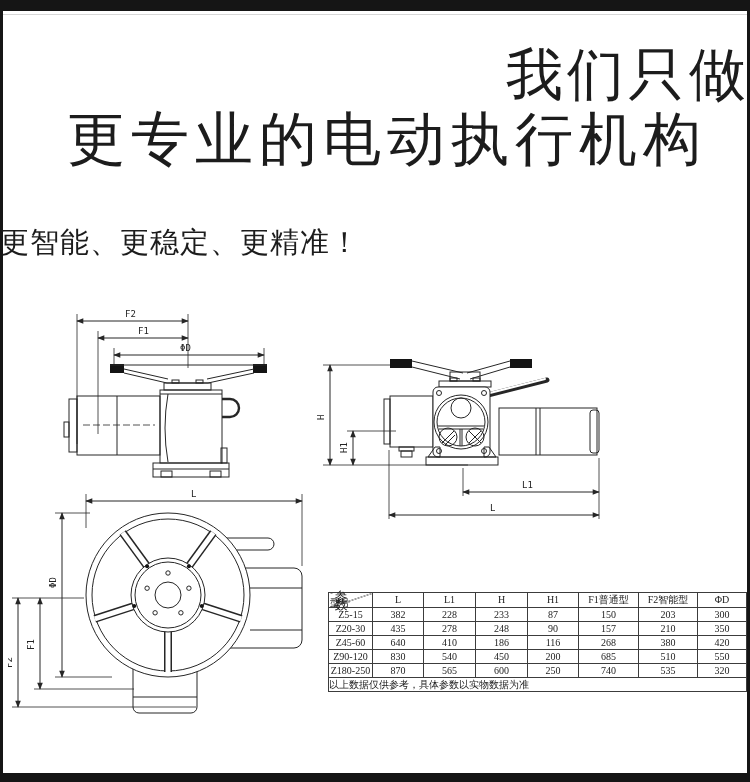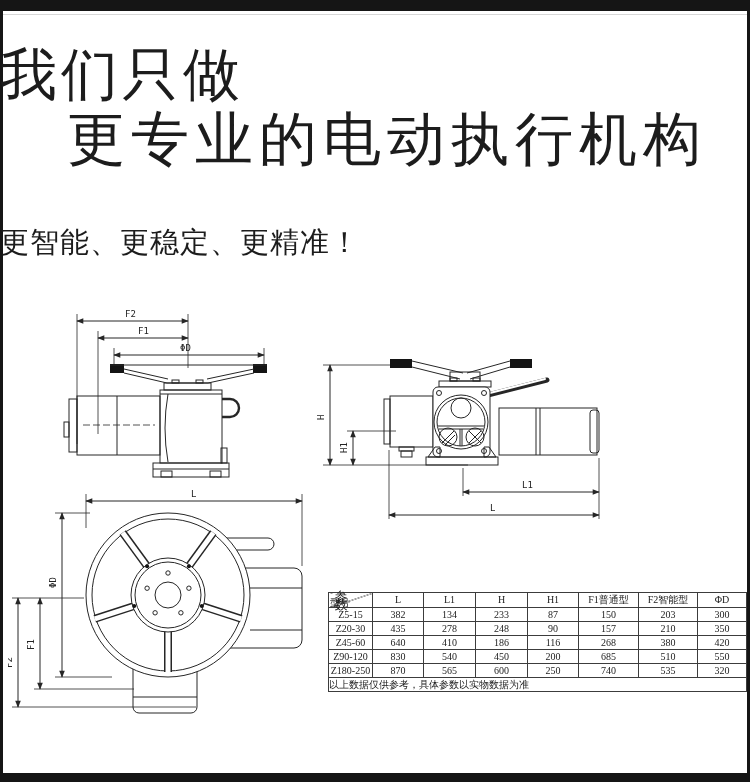--- a/index.html
+++ b/index.html
@@ -7,21 +7,21 @@
         font-family:"Liberation Serif",serif;color:#1c1c1c;}
   
   .band{position:absolute;background:#151515;}
   .band-top{left:0;top:0;width:750px;height:11px;}
   .band-bottom{left:0;bottom:0;width:750px;height:9px;}
   .band-left{left:0;top:0;width:3px;height:782px;}
   .band-right{right:0;top:0;width:3px;height:782px;}
   .topline{position:absolute;left:3px;right:3px;top:14px;height:1px;background:#d7d7d7;}
 
   
-  .hero-1{position:absolute;top:44px;left:0;width:100%;text-align:left;
+  .hero-1{position:absolute;top:44px;left:0;width:100%;text-align:right;
           font-size:57px;line-height:62px;letter-spacing:4px;font-weight:500;}
   .hero-2{position:absolute;top:108px;left:12px;width:100%;text-align:center;
           font-size:58px;line-height:64px;letter-spacing:6px;font-weight:500;}
   .hero-sub{position:absolute;top:224px;left:0;width:100%;
           font-size:29px;line-height:36px;letter-spacing:1px;font-weight:500;}
 
   
   .tech{position:absolute;}
   .svg-side{left:55px;top:298px;}
   .svg-front{left:300px;top:340px;}
@@ -283,21 +283,21 @@
       <td>L1</td>
       <td>H</td>
       <td>H1</td>
       <td>F1普通型</td>
       <td>F2智能型</td>
       <td>ΦD</td>
     </tr>
     <tr>
       <td>Z5-15</td>
       <td>382</td>
-      <td>134</td>
+      <td>228</td>
       <td>233</td>
       <td>87</td>
       <td>150</td>
       <td>203</td>
       <td>300</td>
     </tr>
     <tr>
       <td>Z20-30</td>
       <td>435</td>
       <td>278</td>

